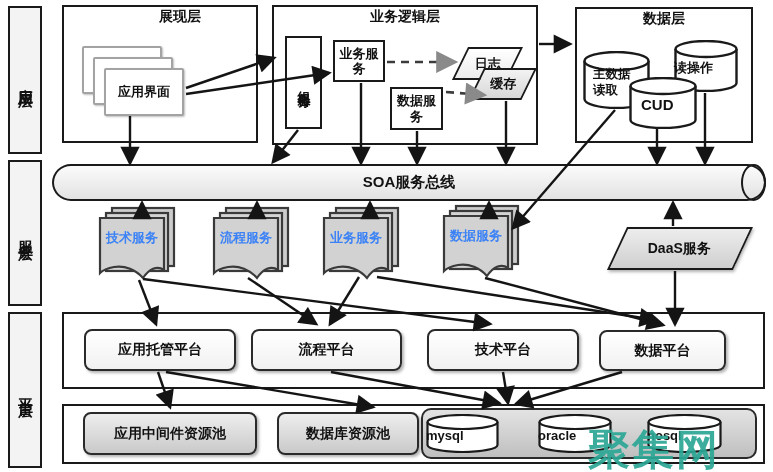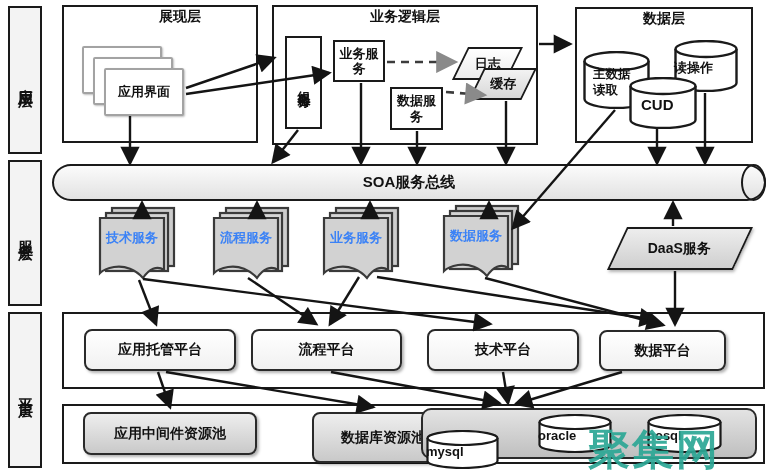--- a/index.html
+++ b/index.html
@@ -123,24 +123,24 @@
   </div>
 
   <div class="abs box" style="left:62px;top:312px;width:703px;height:77px;border-width:2.5px;"></div>
   <div class="abs rbox" style="left:84px;top:329px;width:152px;height:42px;">应用托管平台</div>
   <div class="abs rbox" style="left:251px;top:329px;width:151px;height:42px;">流程平台</div>
   <div class="abs rbox" style="left:427px;top:329px;width:152px;height:42px;">技术平台</div>
   <div class="abs rbox" style="left:599px;top:330px;width:127px;height:41px;">数据平台</div>
 
   <div class="abs box" style="left:62px;top:404px;width:703px;height:60px;border-width:2.5px;"></div>
   <div class="abs gbox" style="left:83px;top:412px;width:174px;height:43px;">应用中间件资源池</div>
-  <div class="abs gbox" style="left:277px;top:412px;width:142px;height:51px;margin-left:35px;">数据库资源池</div>
+  <div class="abs gbox" style="left:277px;top:412px;width:142px;height:43px;">数据库资源池</div>
   <div class="abs" style="left:421px;top:408px;width:336px;height:51px;border:2px solid #2a2a2a;border-radius:10px;background:linear-gradient(#e3e3e3,#bfbfbf);"></div>
 
-  <div class="abs" style="left:426px;top:414px;width:73px;height:39px;margin-top:16px;">
+  <div class="abs" style="left:426px;top:414px;width:73px;height:39px;">
     <svg class="cylb" width="73" height="39">
       <path d="M1.5,8 L1.5,31 A35,7 0 0 0 71.5,31 L71.5,8" fill="#ffffff" stroke="#1a1a1a" stroke-width="2.2"></path>
       <ellipse cx="36.5" cy="8" rx="35" ry="7" fill="#ffffff" stroke="#1a1a1a" stroke-width="2.2"></ellipse>
     </svg>
     <div class="cyl-lbl" style="left:0;top:14px;width:73px;font-size:13px;">mysql</div>
   </div>
   <div class="abs" style="left:538px;top:414px;width:74px;height:39px;">
     <svg class="cylb" width="74" height="39">
       <path d="M1.5,8 L1.5,31 A35.5,7 0 0 0 72.5,31 L72.5,8" fill="#ffffff" stroke="#1a1a1a" stroke-width="2.2"></path>
       <ellipse cx="37" cy="8" rx="35.5" ry="7" fill="#ffffff" stroke="#1a1a1a" stroke-width="2.2"></ellipse>

